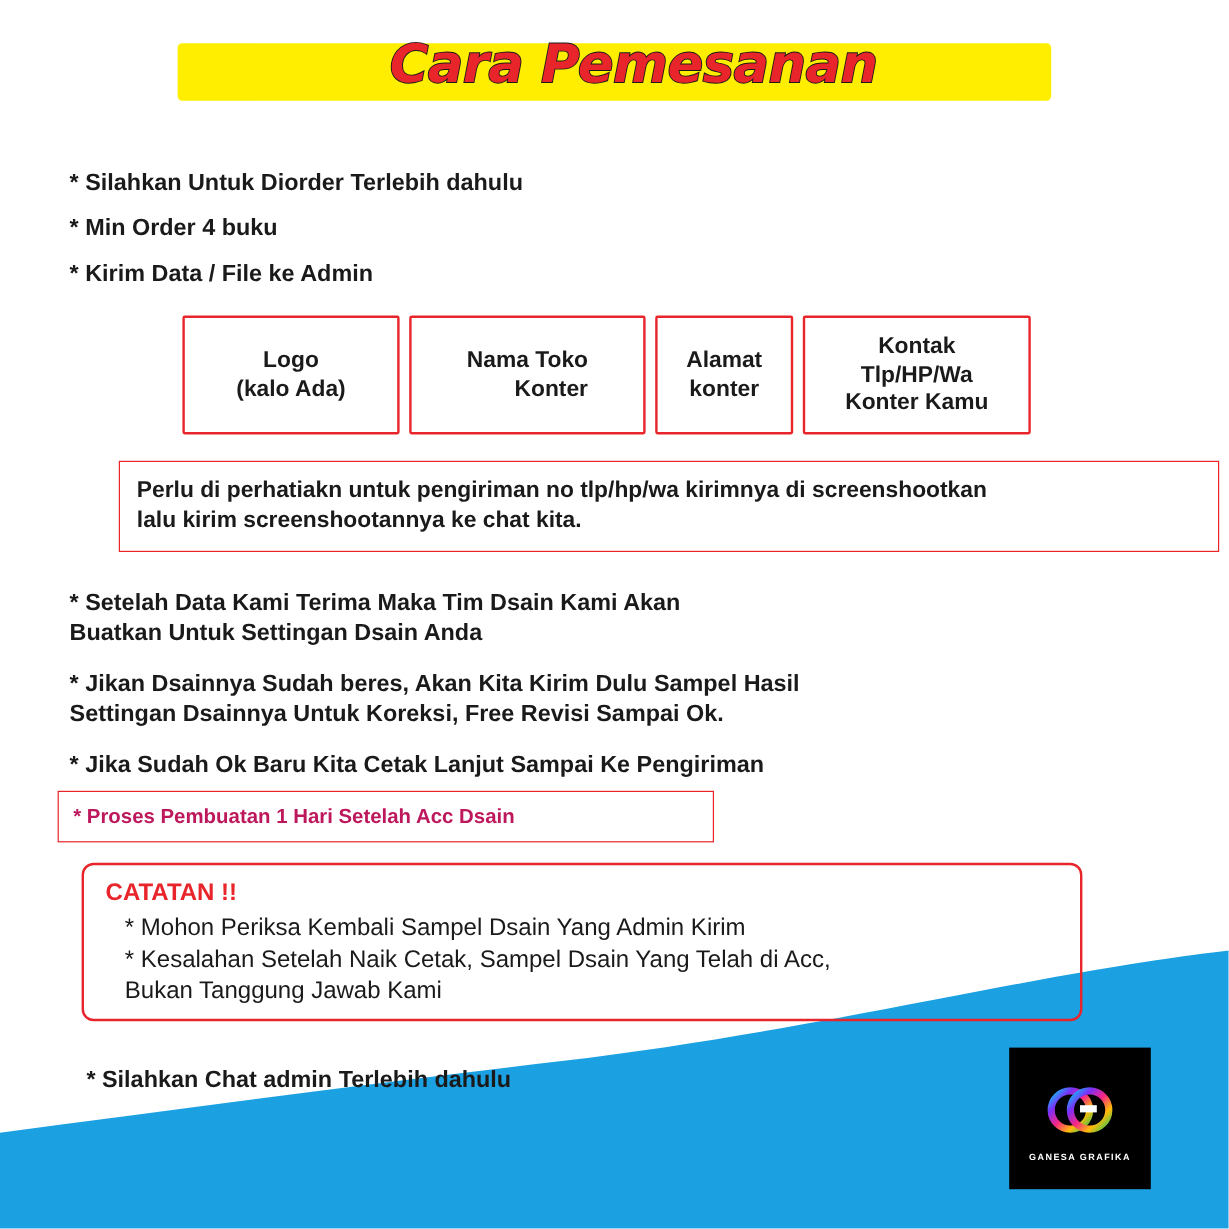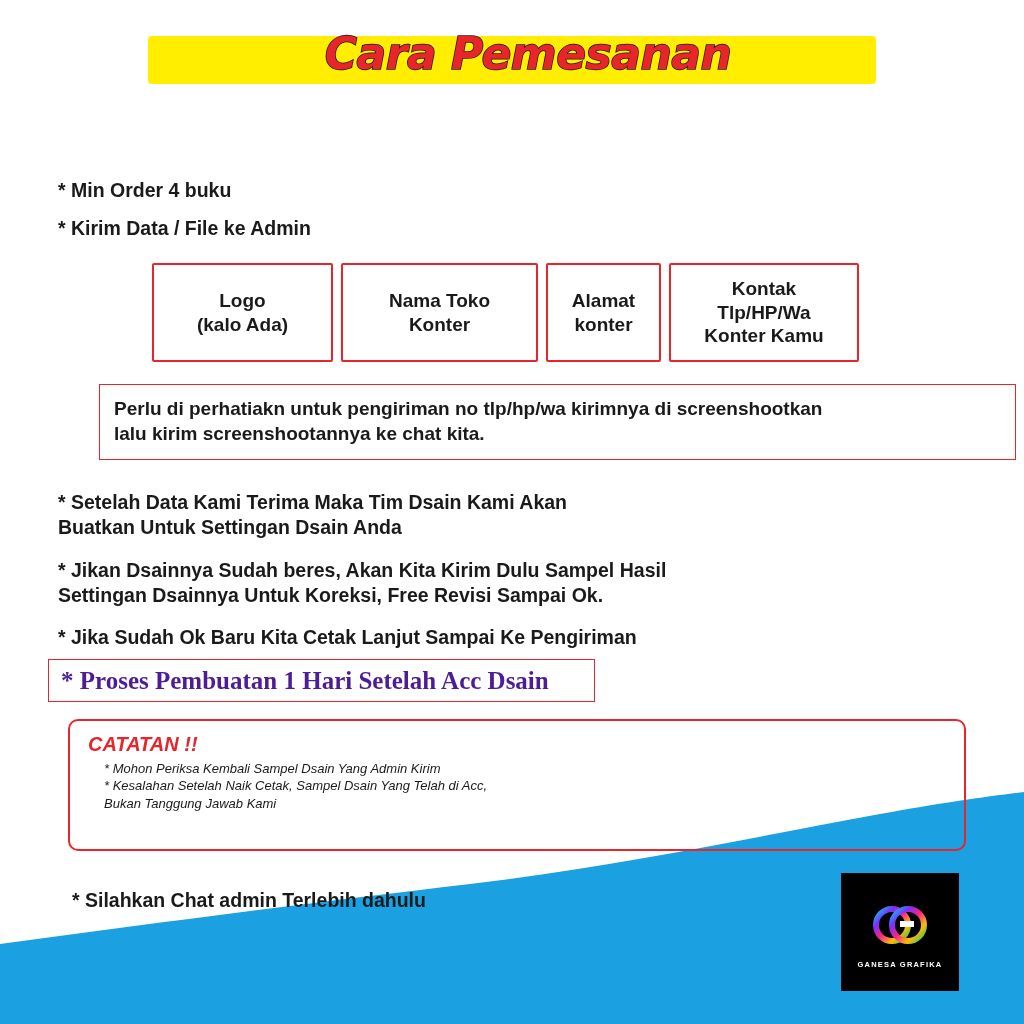--- a/index.html
+++ b/index.html
@@ -94,21 +94,21 @@
     font-size: 19px;
     font-weight: bold;
     color: #1a1a1a;
     line-height: 1.25;
     white-space: pre-line;
     padding: 6px 10px;
     box-sizing: border-box;
     height: 99px;
   }
   .box-0 { width: 181px; }
-  .box-1 { width: 197px; }
+  .box-1 { width: 197px; text-align: right; }
   .box-2 { width: 115px; }
   .box-3 { width: 190px; }
 
   
   .notice-box {
     position: absolute;
     top: 384px;
     left: 52px;
     width: 917px;
     height: 76px;
@@ -134,48 +134,46 @@
     left: 48px;
     width: 547px;
     height: 43px;
     border: 1.5px solid #e8252a;
     box-sizing: border-box;
     display: flex;
     align-items: center;
     padding: 0 12px;
   }
   .proses-text {
-    font-size: 25px;
-    font-weight: bold;
-    color: #4c1d95;
-    font-family: Liberation Serif, serif;
+    font-size: 17px;
+    font-weight: bold;
+    color: #be185d;
   }
 
   
   .catatan-box {
     position: absolute;
     top: 719px;
     left: 68px;
-    width: 898px;
+    width: 834px;
     height: 132px;
     border: 2.5px solid #e8252a;
     border-radius: 10px;
     box-sizing: border-box;
     padding: 12px 1px 0 18px;
     background: rgba(255,255,255,0.0);
-    font-style: italic;
   }
   .catatan-title {
     font-size: 20px;
     font-weight: bold;
     color: #e8252a;
     margin-bottom: 4px;
   }
   .catatan-line {
-    font-size: 13px;
+    font-size: 20px;
     color: #1a1a1a;
     line-height: 1.33;
     padding-left: 16px;
     white-space: pre-line;
   }
 
   
   .logo-box {
     position: absolute;
     top: 873px;
@@ -209,20 +207,21 @@
   <svg width="1024" height="240" viewBox="0 0 1024 240" preserveAspectRatio="none">
     <path d="M0,160 C150,140 300,120 470,100 C620,82 760,52 880,30 C940,19 990,12 1024,8 L1024,240 L0,240 Z" fill="#1ba0e2"></path>
   </svg>
 </div>
 
 <div class="title-band"></div>
 <div class="title-text">Cara Pemesanan</div>
 
 <div class="content">
 
+  <div class="bullet" style="top:140px; left:58px;">* Silahkan Untuk Diorder Terlebih dahulu</div>
   <div class="bullet" style="top:178px; left:58px;text-align:right;">* Min Order 4 buku</div>
   <div class="bullet" style="top:216px; left:58px;">* Kirim Data / File ke Admin</div>
 
   <div class="box-row">
     <div class="info-box box-0">Logo
 (kalo Ada)</div>
     <div class="info-box box-1">Nama Toko
 Konter</div>
     <div class="info-box box-2">Alamat
 konter</div>

